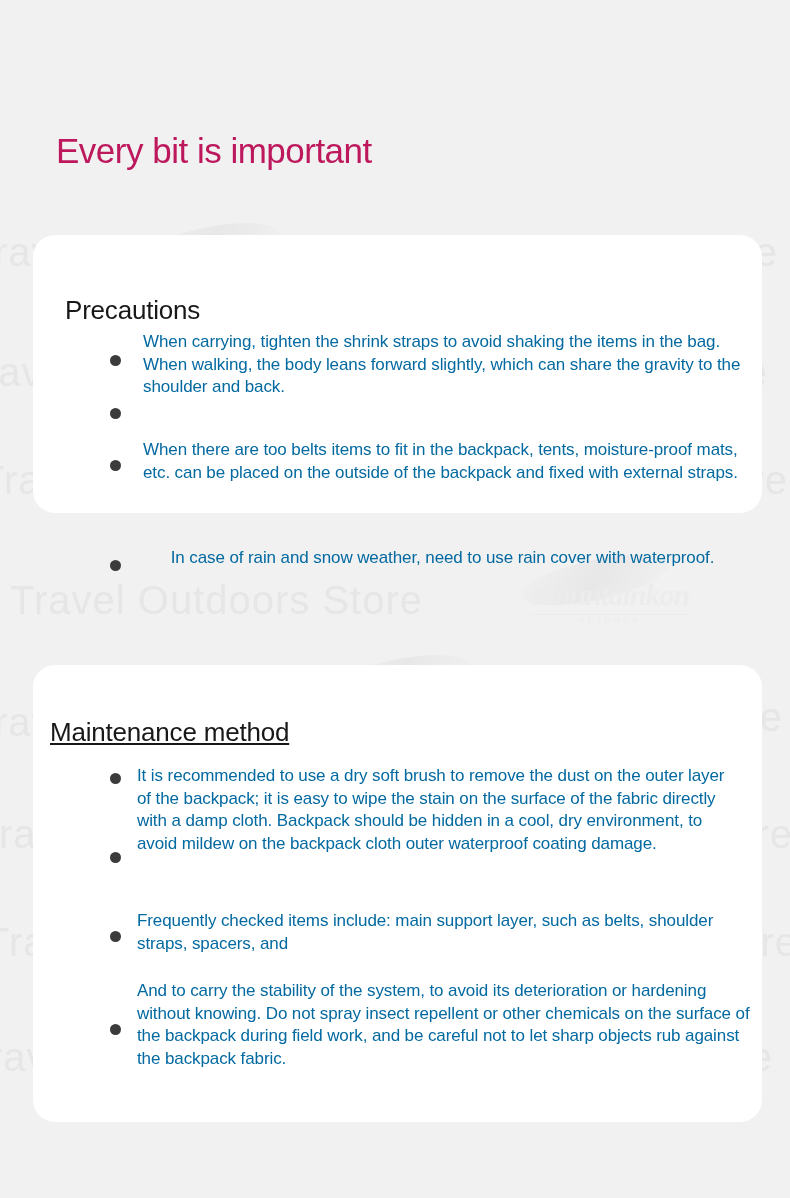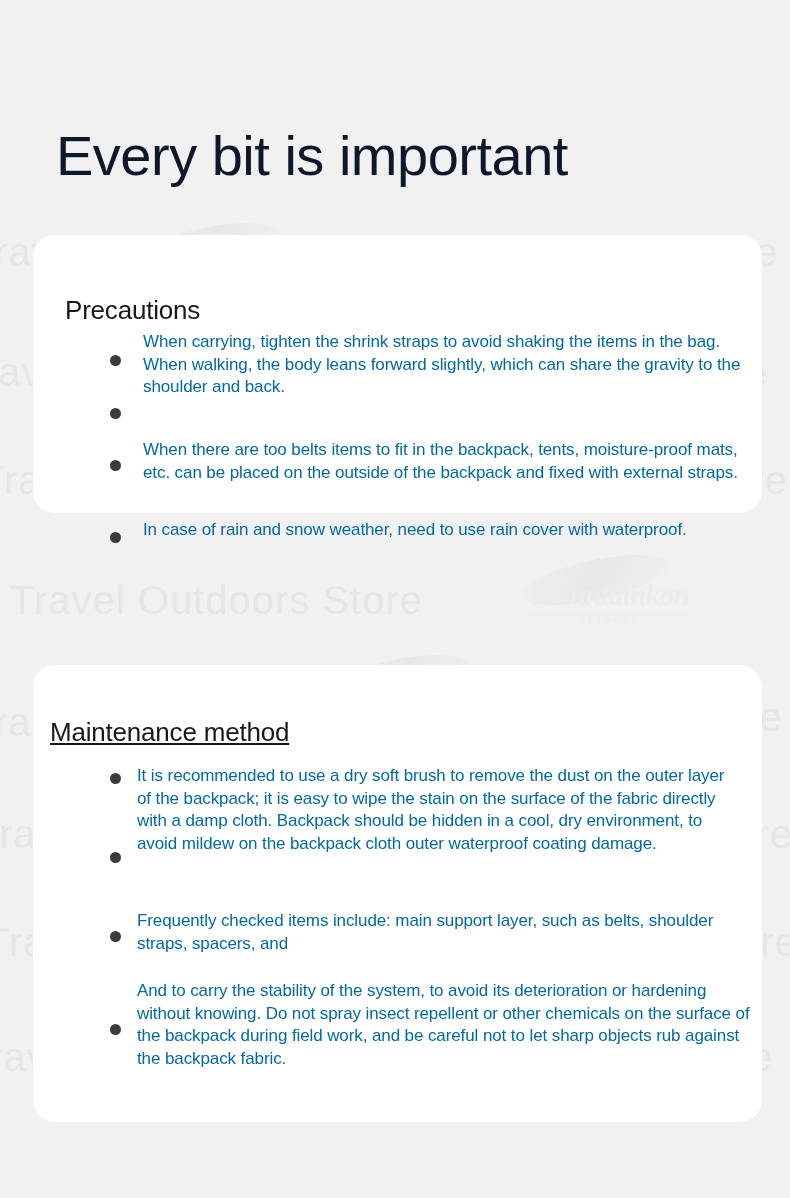--- a/index.html
+++ b/index.html
@@ -59,25 +59,25 @@
     height: 40px;
     border-radius: 50%;
     background: linear-gradient(135deg, rgba(228,228,228,0) 0%, rgba(228,228,228,0.75) 50%, rgba(228,228,228,0) 100%);
     transform: rotate(-12deg);
   }
 
   
   .page-title {
     position: absolute;
     left: 56px;
-    top: 86px;
-    font-size: 56px;
+    top: 108px;
+    font-size: 35px;
     font-weight: 400;
     letter-spacing: -0.5px;
-    color: #0f172a;
+    color: #be185d;
     z-index: 2;
     line-height: 1.15;
   }
 
   
   .card {
     position: absolute;
     left: 33px;
     width: 729px;
     background: #ffffff;
@@ -174,21 +174,21 @@
   <ul class="bullet-list">
     <li class="bullet-item" style="top:96px;">
       <span class="dot" style="top:24px;"></span>
       <span class="dot" style="top:77px;"></span>
       <span class="bullet-text">When carrying, tighten the shrink straps to avoid shaking the items in the bag. When walking, the body leans forward slightly, which can share the gravity to the shoulder and back.</span>
     </li>
     <li class="bullet-item" style="top:204px;">
       <span class="dot" style="top:21px;"></span>
       <span class="bullet-text">When there are too belts items to fit in the backpack, tents, moisture-proof mats, etc. can be placed on the outside of the backpack and fixed with external straps.</span>
     </li>
-    <li class="bullet-item" style="top:284px;">
+    <li class="bullet-item" style="top:312px;text-align:center;">
       <span class="dot" style="top:13px;"></span>
       <span class="bullet-text">In case of rain and snow weather, need to use rain cover with waterproof.</span>
     </li>
   </ul>
 </section>
 
 <section class="card" id="card-maintenance">
   <h2 class="card-title">Maintenance method</h2>
 
   <ul class="bullet-list">

